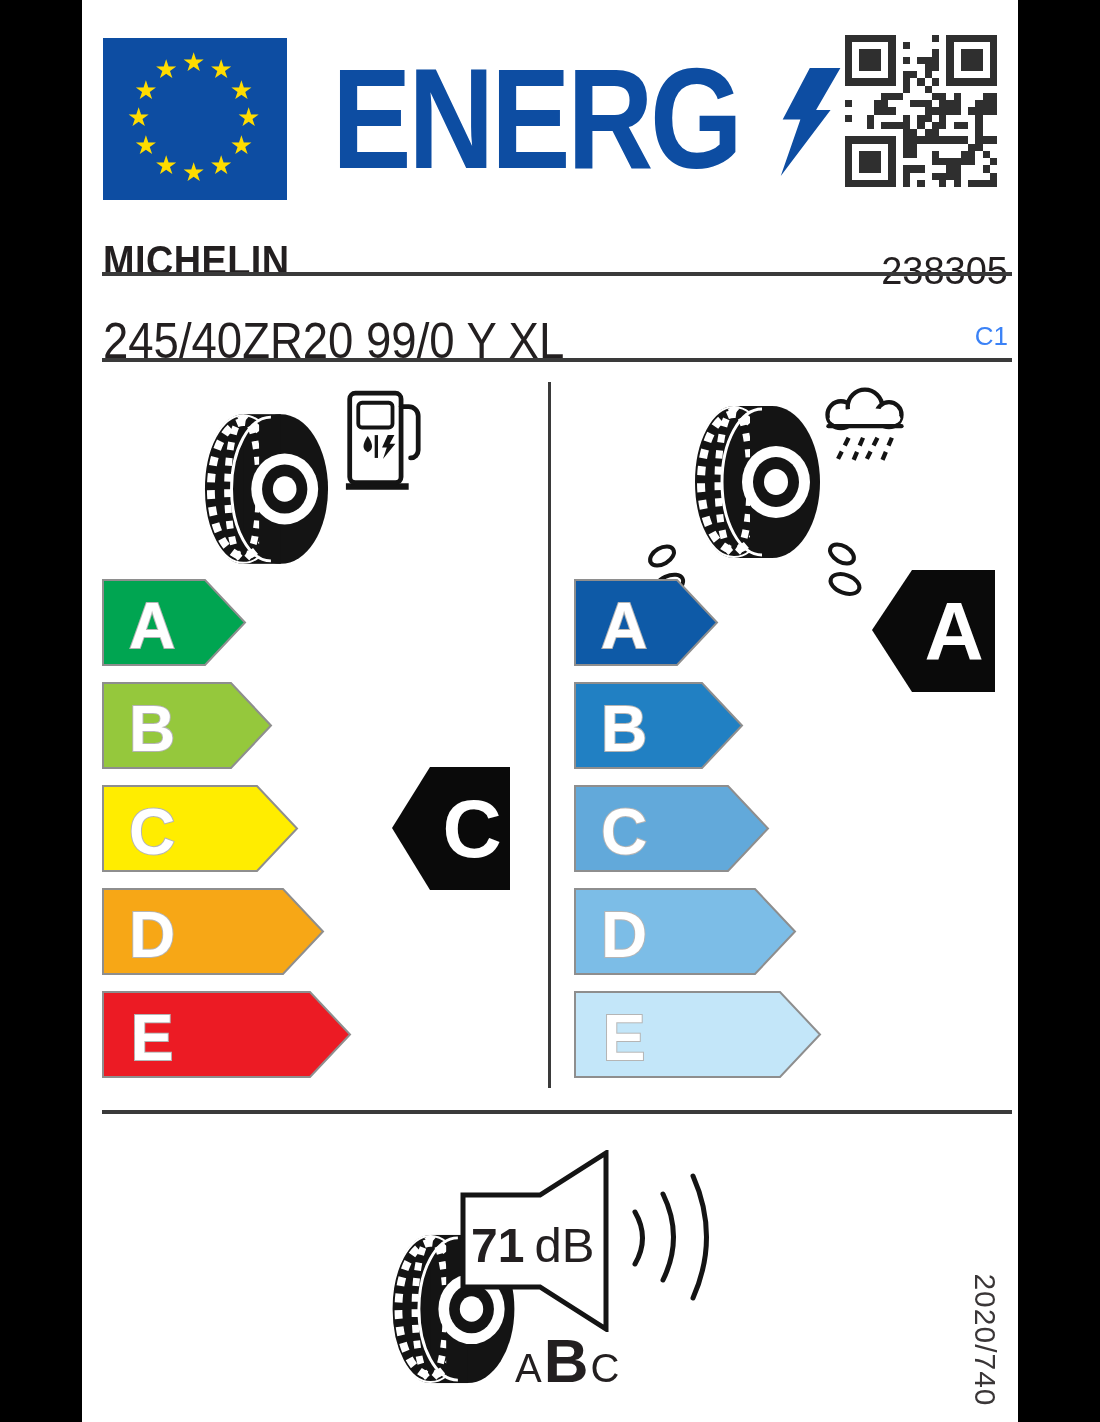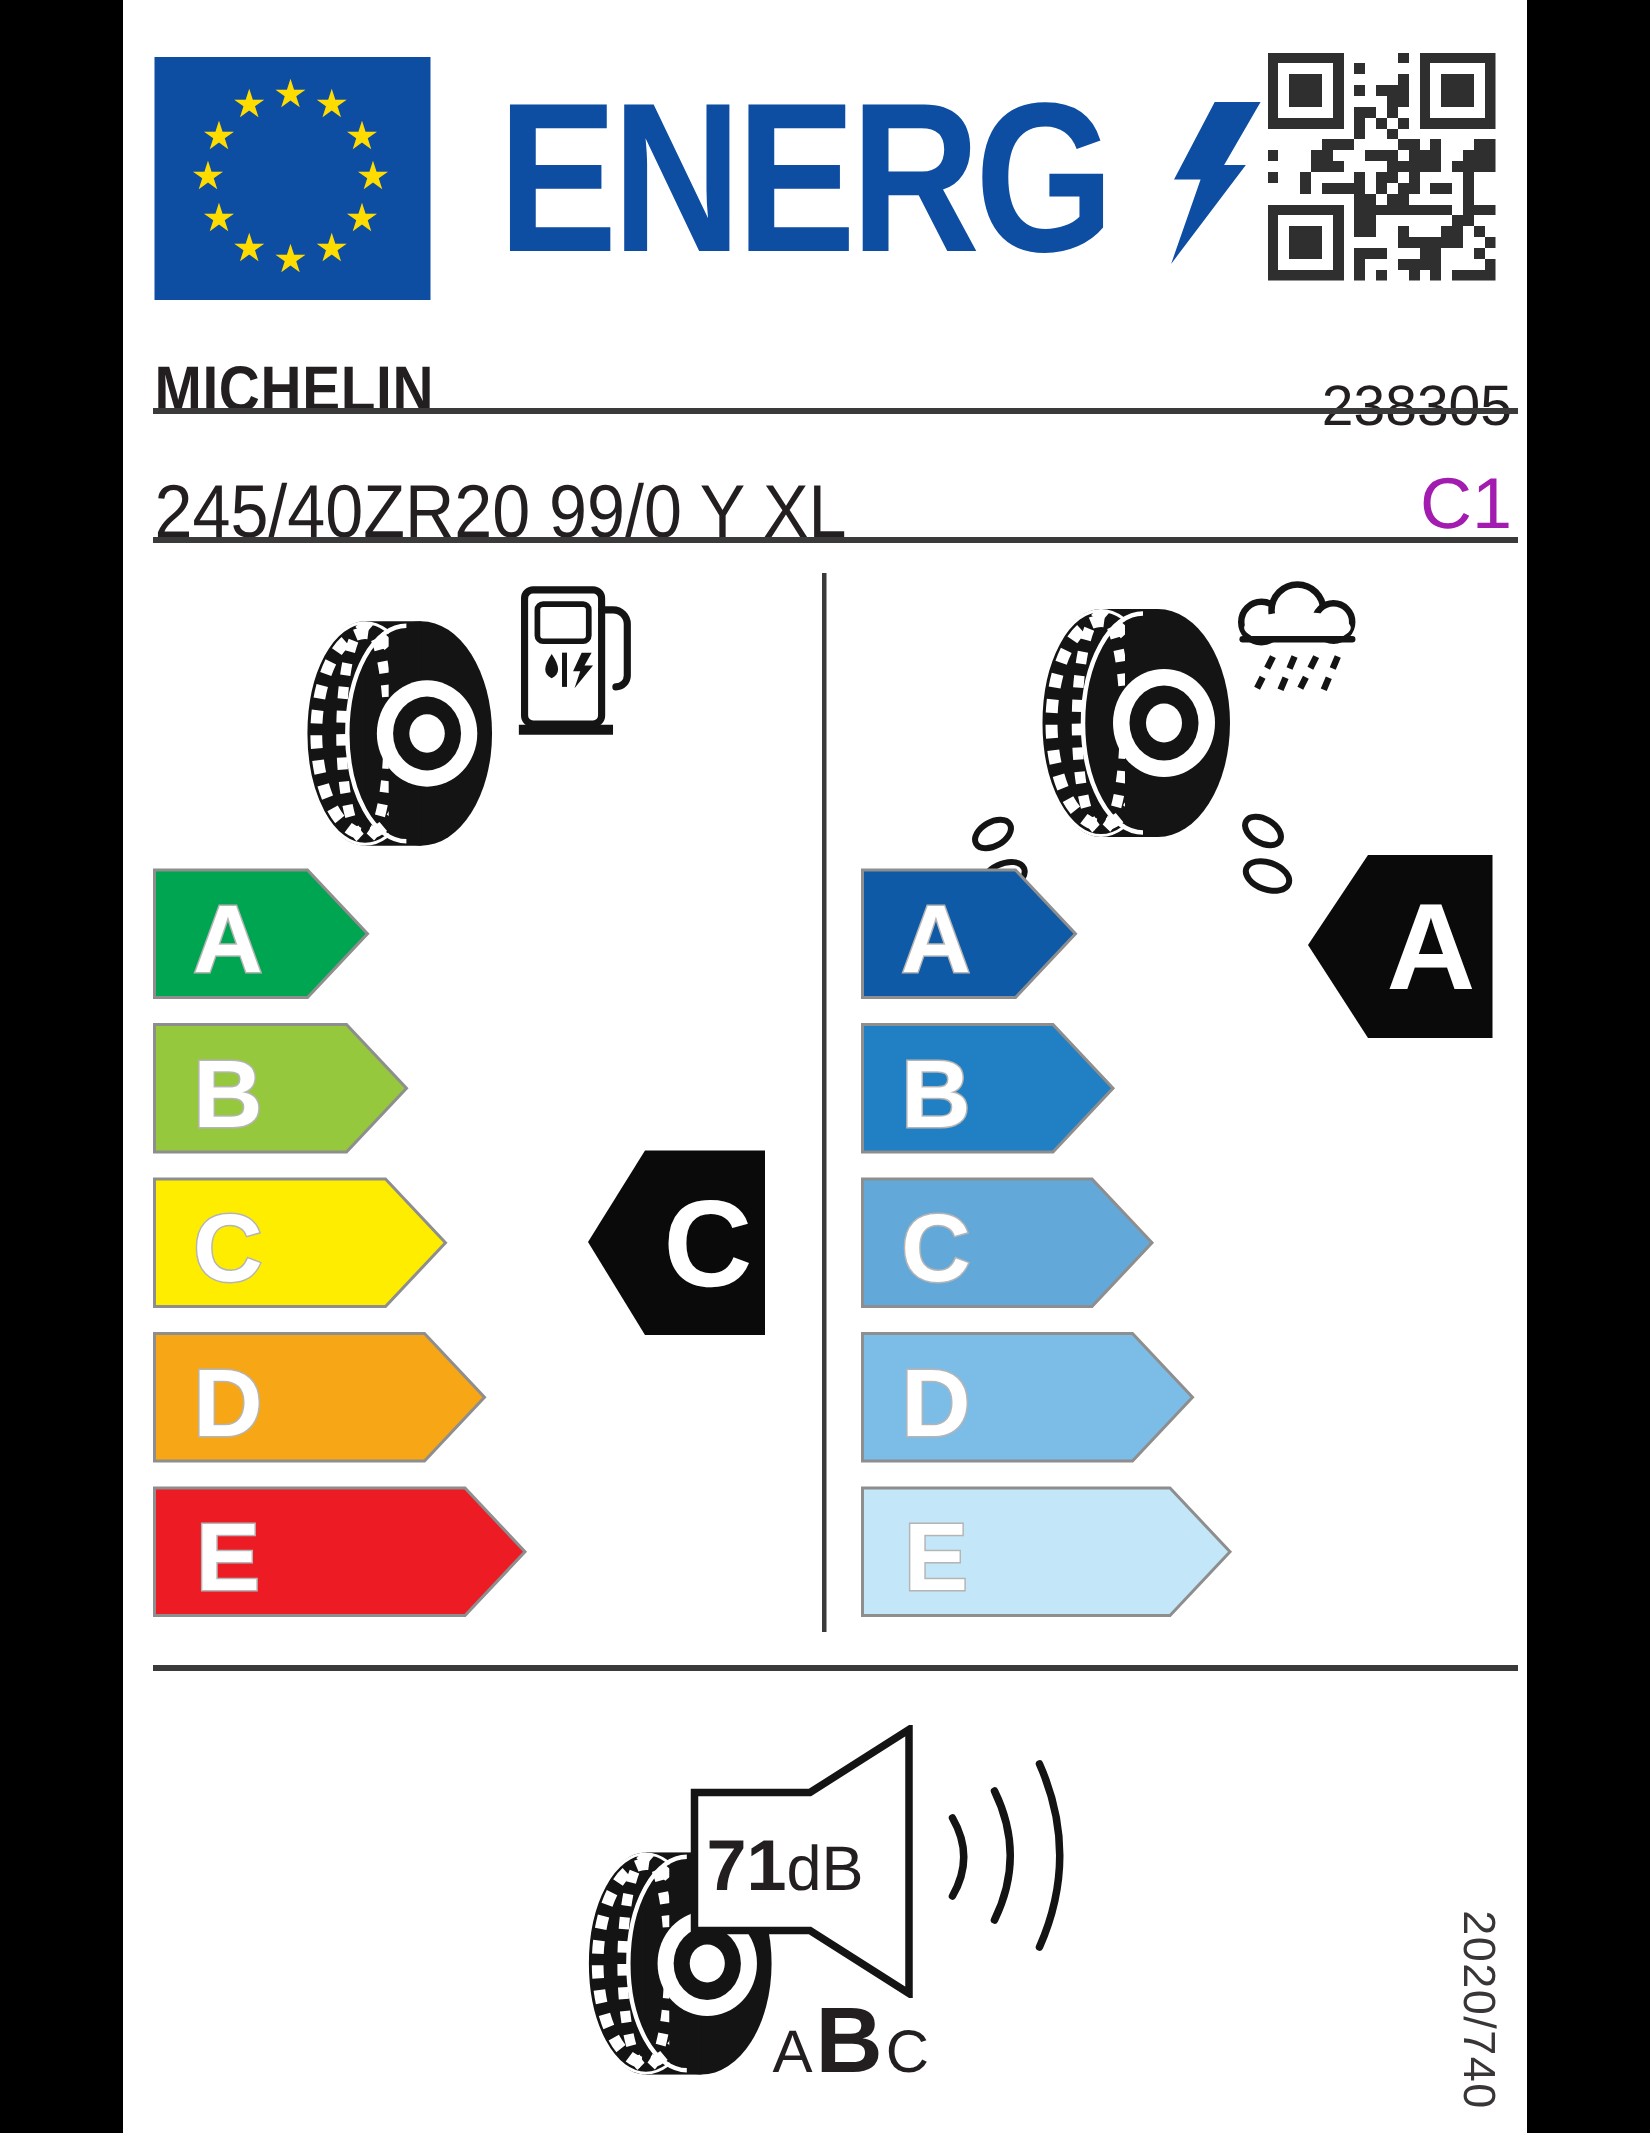--- a/index.html
+++ b/index.html
@@ -17,33 +17,33 @@
          color:#0d4da2;line-height:1;letter-spacing:-4px;white-space:nowrap;
          transform:scaleX(.84);transform-origin:left top;}
   .bolt{position:absolute;left:694px;top:55px;}
   .qr{position:absolute;left:763px;top:35px;}
 
   .brand{position:absolute;left:21px;top:236px;font-size:43px;font-weight:bold;
          letter-spacing:.5px;transform:scaleX(.88);transform-origin:left top;white-space:nowrap;}
   .article{position:absolute;right:10px;top:250px;font-size:38px;}
   .tyresize{position:absolute;left:21px;top:312px;font-size:50px;
             transform:scaleX(.91);transform-origin:left top;white-space:nowrap;}
-  .tyreclass{position:absolute;right:10px;top:309px;font-size:48px;color:#a21caf;}
+  .tyreclass{position:absolute;right:10px;top:321px;font-size:26px;color:#3b82f6;}
 
   
   .scale-letter{font-family:"Liberation Sans",sans-serif;font-size:64px;font-weight:bold;
                 fill:#fff;stroke:#b5b5b5;stroke-width:2px;paint-order:stroke;text-anchor:middle;}
   .ind-letter{font-family:"Liberation Sans",sans-serif;font-size:82px;font-weight:bold;
               fill:#fff;text-anchor:middle;}
   .arrow{stroke:#8e8e8e;stroke-width:2px;}
 
   
   .db-text{position:absolute;left:389px;top:1219px;font-size:48px;font-weight:bold;
            z-index:5;white-space:nowrap;line-height:1.1;}
-  .db-unit{font-size:42px;font-weight:normal;}
+  .db-unit{font-size:49px;font-weight:normal;margin-left:10px;}
   .abc{position:absolute;left:433px;top:1330px;line-height:1;z-index:5;letter-spacing:2px;}
   .abc .small{font-size:40px;}
   .abc .big{font-size:62px;font-weight:bold;}
 
   .regulation{position:absolute;left:818px;top:1323px;width:170px;height:34px;
               transform:rotate(90deg);font-size:30px;color:#3a3637;text-align:center;
               letter-spacing:1px;line-height:34px;}
   svg{display:block;}
 </style>
 </head>

